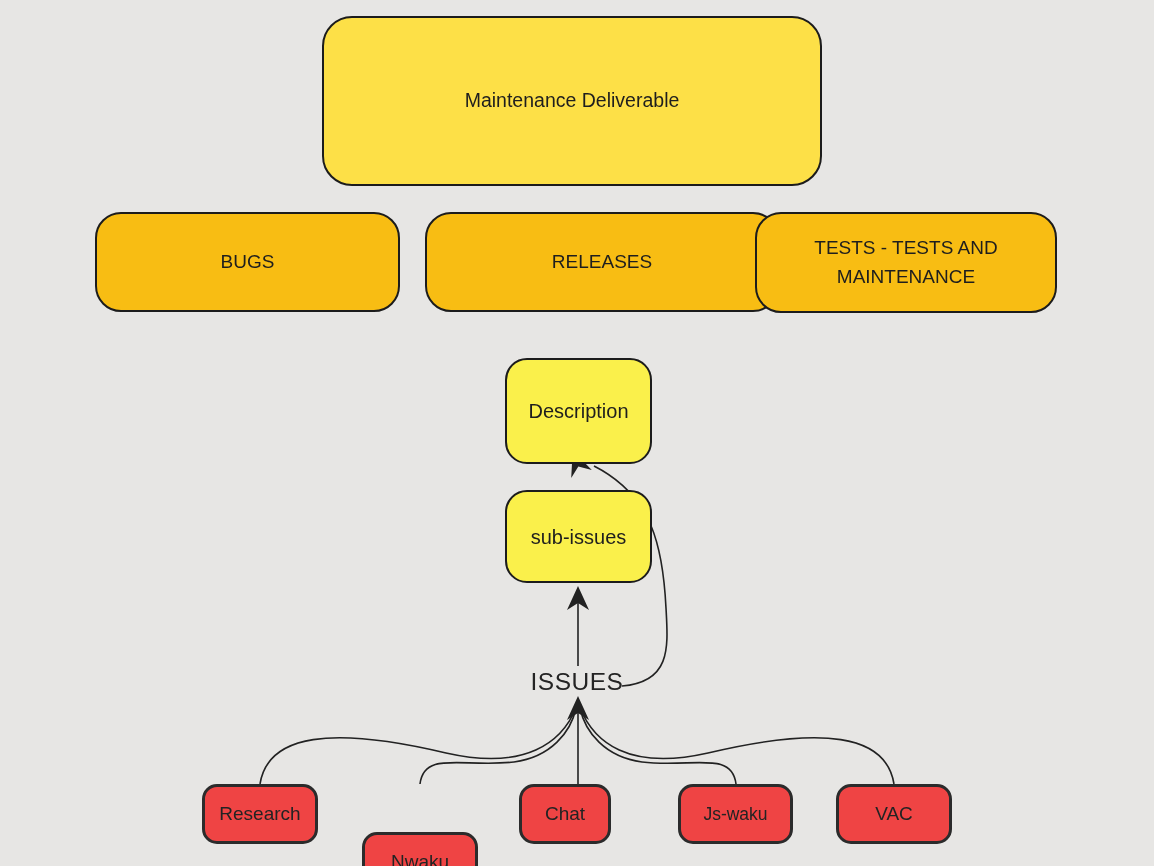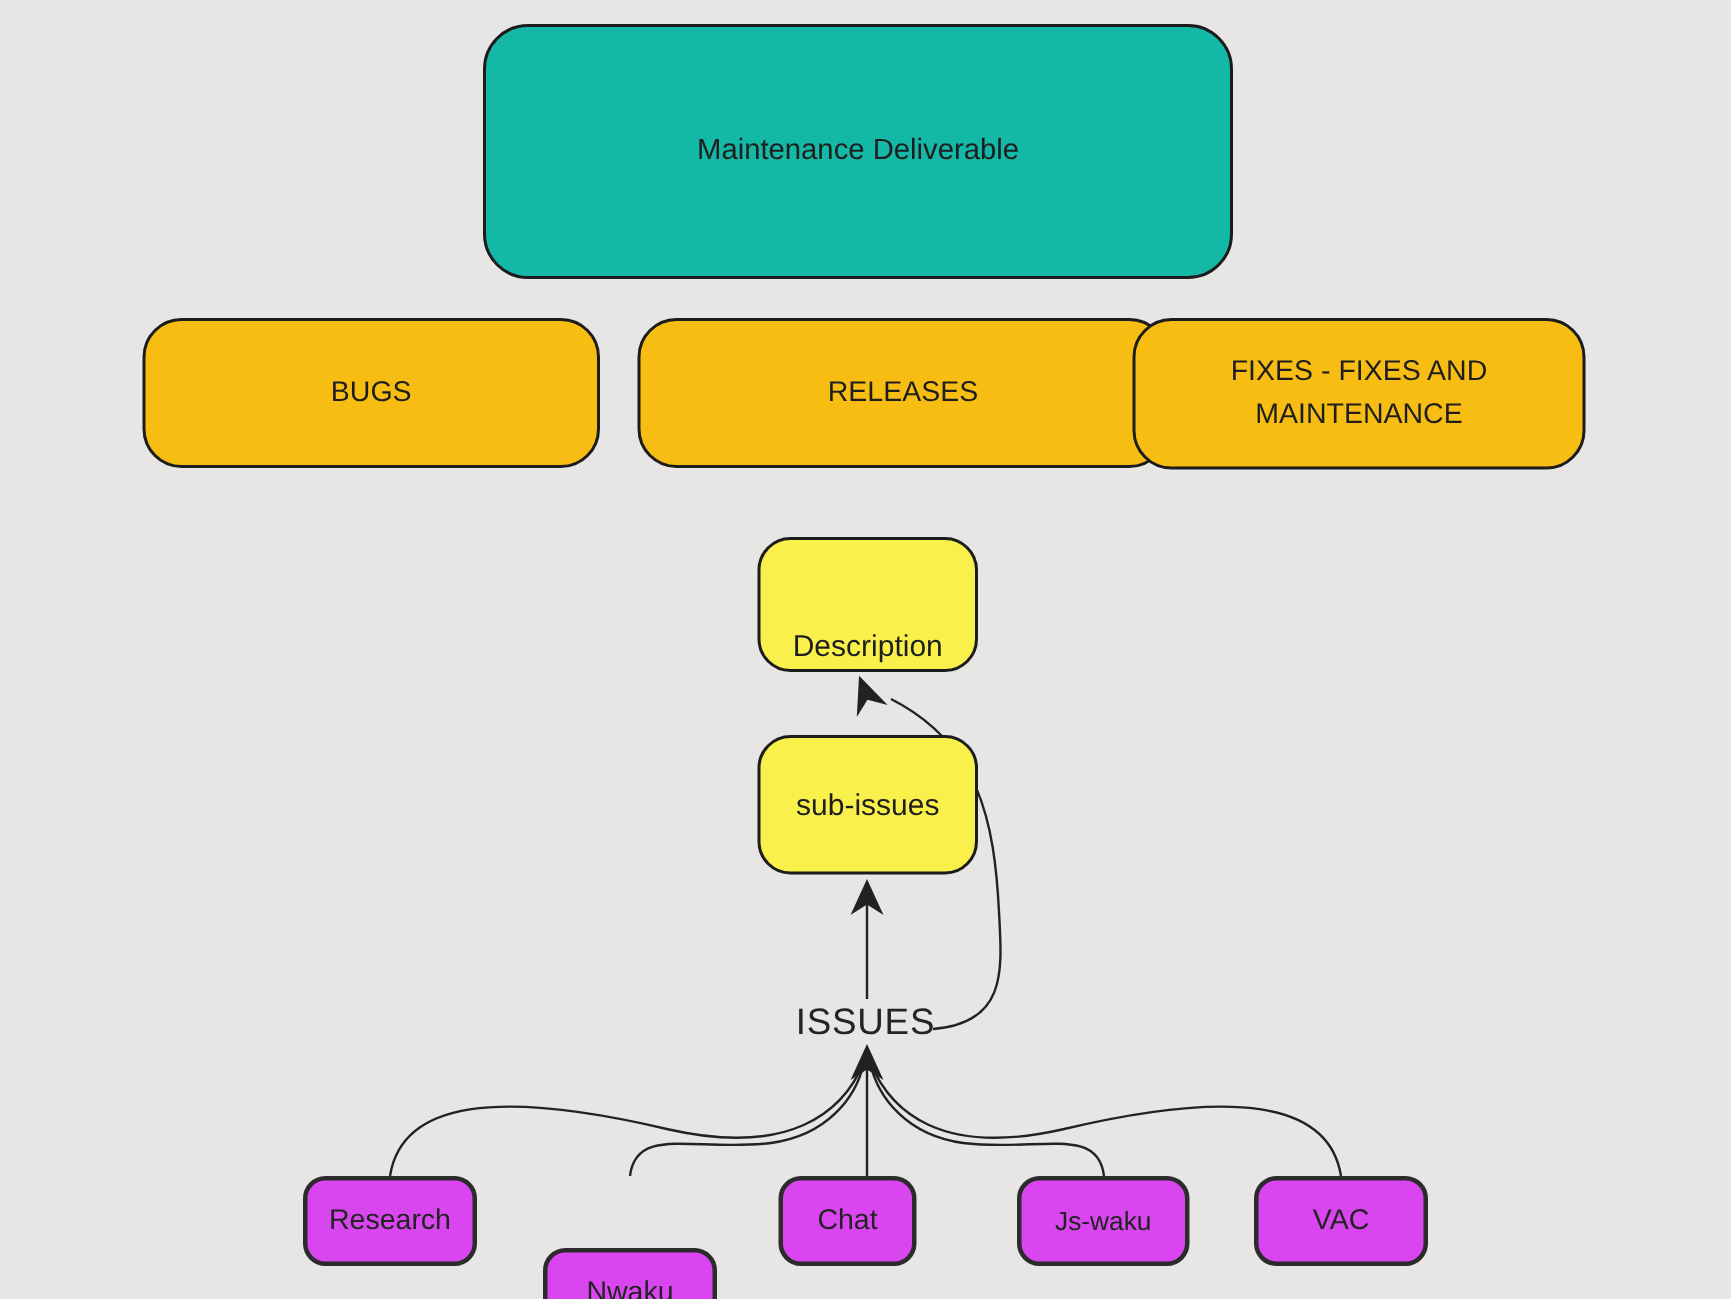--- a/index.html
+++ b/index.html
@@ -17,43 +17,43 @@
     position:absolute;
     display:flex;align-items:center;justify-content:center;
     text-align:center;
     border:2.4px solid #1c1c1c;
     box-sizing:border-box;
     color:#1e1e1e;
     line-height:1.5;
   }
   .node-blue{
     left:322px;top:16px;width:500px;height:170px;
-    background:#14b8a6;border-radius:30px;
+    background:#fde047;border-radius:30px;
     font-size:19.5px;
   }
   .node-amber{
     background:#f8bd13;border-radius:26px;
     top:212px;height:100px;font-size:19px;
   }
   .node-bugs{left:95px;width:305px;}
   .node-releases{left:425px;width:354px;}
   .node-tests{left:755px;width:302px;height:101px;padding:0 18px;}
   .node-yellow{
     background:#faf04b;border-radius:22px;
     left:505px;width:147px;font-size:20px;
   }
-  .node-description{top:358px;height:90px;align-items:flex-end;}
+  .node-description{top:358px;height:106px;}
   .node-subissues{top:490px;height:93px;}
   .label-issues{
     position:absolute;left:477px;top:668px;width:200px;
     text-align:center;font-size:24.5px;color:#242424;
     letter-spacing:0.5px;
   }
   .node-gray{
-    background:#d946ef;border-radius:15px;
+    background:#ef4444;border-radius:15px;
     top:784px;height:60px;
     border:3px solid #2b2b2b;
     color:#232323;font-size:19px;
   }
   .node-research{left:202px;width:116px;}
   .node-nwaku{left:362px;width:116px;margin-top:48px;}
   .node-chat{left:519px;width:92px;}
   .node-jswaku{left:678px;width:115px;font-size:17.5px;}
   .node-vac{left:836px;width:116px;}
   .wire{stroke:#222;stroke-width:1.6;fill:none;}
@@ -86,21 +86,21 @@
 
   <div class="node node-amber node-bugs">
     <span>BUGS</span>
   </div>
 
   <div class="node node-amber node-releases">
     <span>RELEASES</span>
   </div>
 
   <div class="node node-amber node-tests">
-    <span>FIXES - FIXES AND MAINTENANCE</span>
+    <span>TESTS - TESTS AND MAINTENANCE</span>
   </div>
 
   <div class="node node-yellow node-description">
     <span>Description</span>
   </div>
 
   <div class="node node-yellow node-subissues">
     <span>sub-issues</span>
   </div>
 

